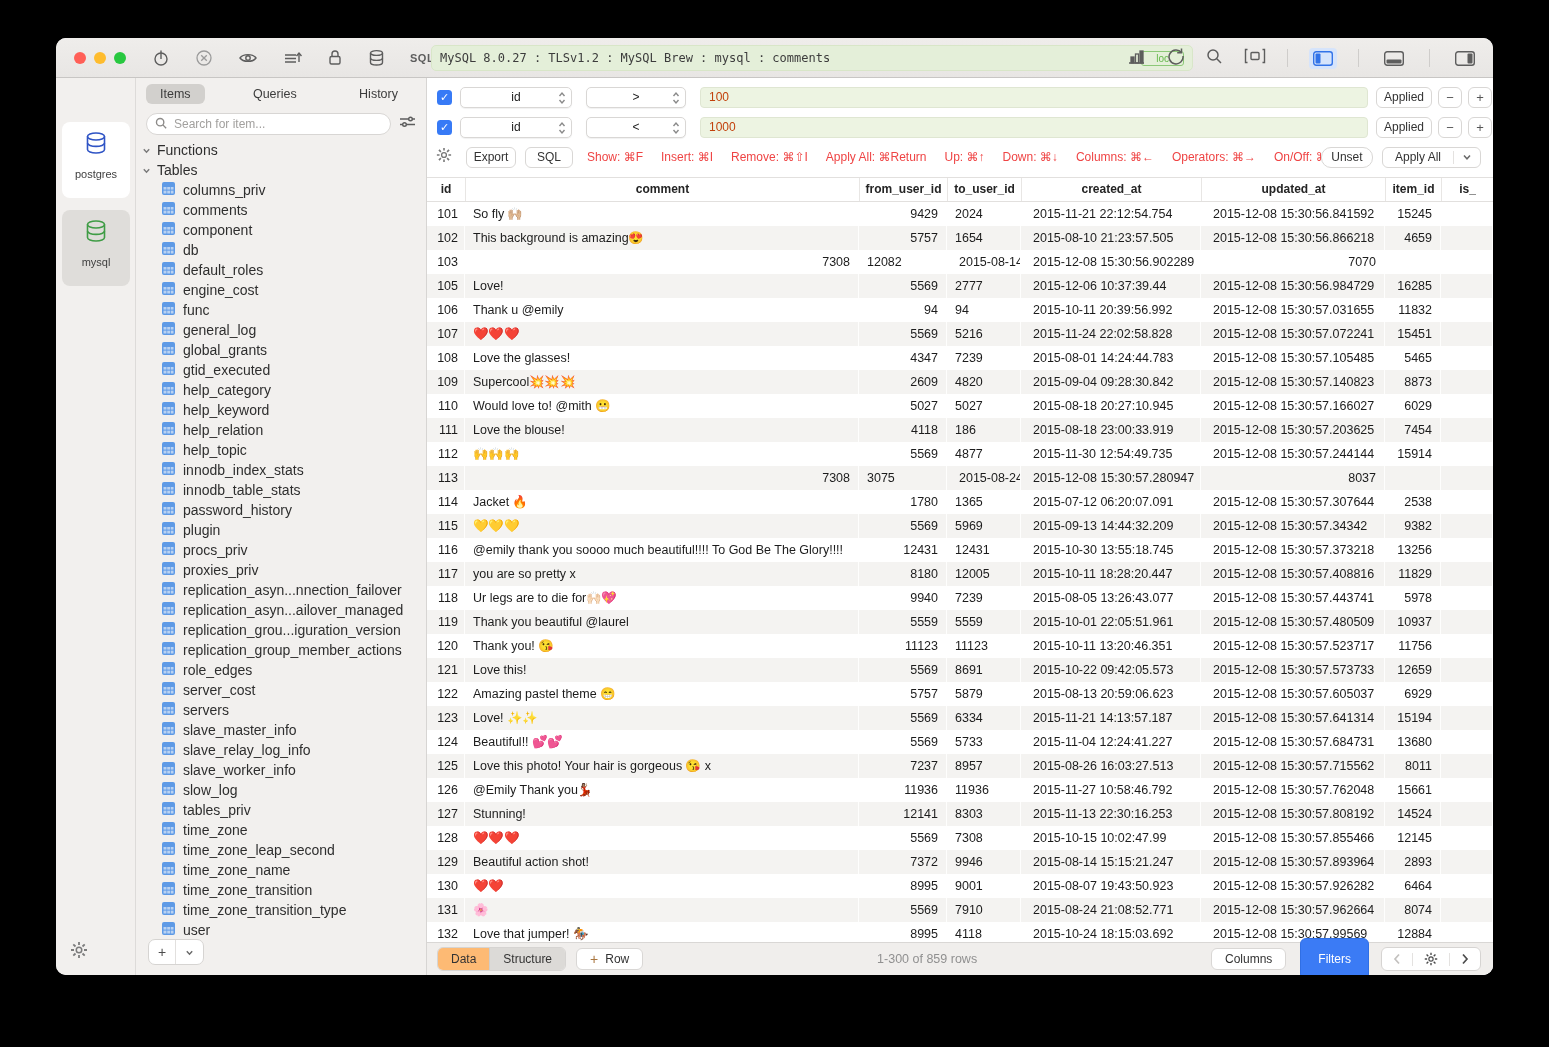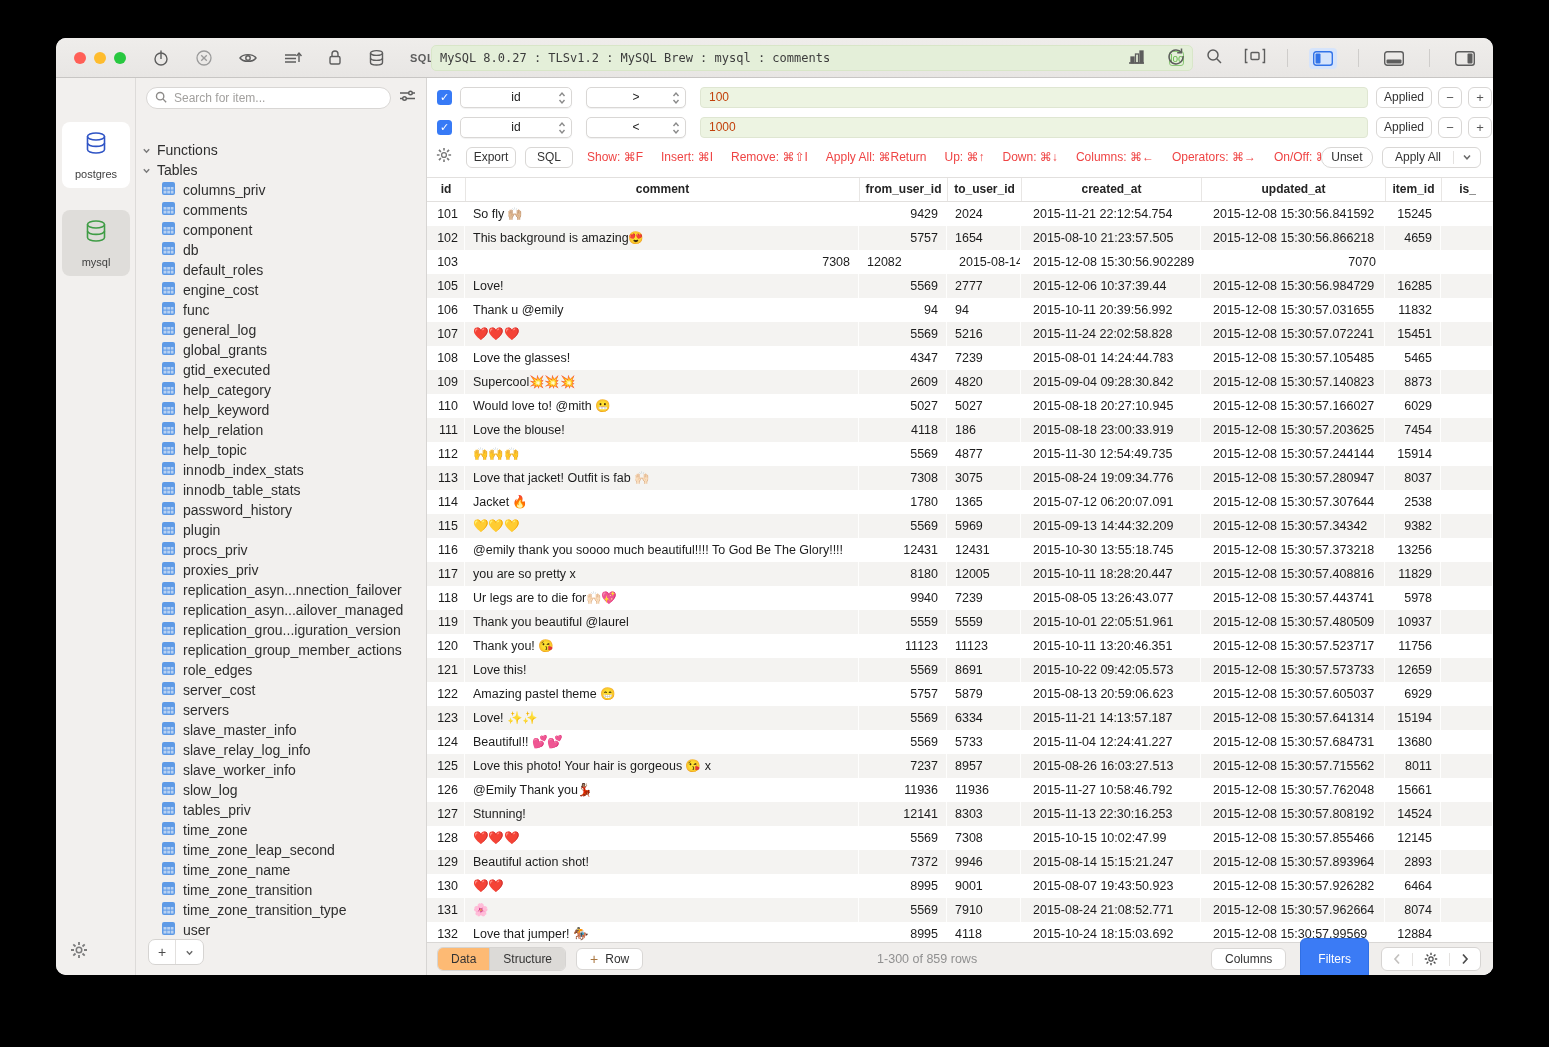--- a/index.html
+++ b/index.html
@@ -7,28 +7,28 @@
   
   .titlebar{position:absolute;left:0;top:0;width:100%;height:40px;background:linear-gradient(#efedeb,#e8e6e4);border-bottom:1px solid #c8c6c4;display:flex;align-items:center;box-sizing:border-box;}
   .traffic{display:flex;gap:8px;margin-left:18px;}
   .light{width:12px;height:12px;border-radius:50%;}
   .light.red{background:#ff5f57;}.light.yellow{background:#febc2e;}.light.green{background:#28c840;}
   .tb-icons{display:flex;align-items:center;gap:25px;margin-left:26px;color:#5d5d5d;}
   .tb-icons svg{display:block;}
   .sql-label{font-size:11px;font-weight:bold;color:#5d5d5d;letter-spacing:.5px;}
   .conn-bar{position:absolute;left:375px;top:7px;width:762px;height:26px;background:#e4efd9;border:1px solid #d8e6c8;border-radius:5px;display:flex;align-items:center;box-sizing:border-box;padding:0 8px;}
   .conn-title{font-family:"DejaVu Sans Mono",monospace;font-size:12px;color:#3c3c3c;flex:1;white-space:nowrap;overflow:hidden;}
-  .loc-badge{font-size:10px;color:#64b84b;border:1px solid #8cc878;border-radius:3px;padding:1px 0;line-height:11px;}
+  .loc-badge{font-size:10px;color:#64b84b;border:1px solid #8cc878;border-radius:3px;padding:1px 14px;line-height:11px;}
   .tb-right{position:absolute;right:14px;top:0;height:40px;display:flex;align-items:center;gap:21px;color:#5d5d5d;}
   .vdiv{width:1px;height:18px;background:#cfcdcb;}
   .panel-btn{display:flex;align-items:center;justify-content:center;border-radius:4px;padding:3px 4px;}
   .panel-btn.active{background:#d6e4fb;}
   
   .sidebar1{position:absolute;left:0;top:40px;width:80px;bottom:0;background:#f2f0ee;border-right:1px solid #dddbd9;box-sizing:border-box;}
-  .conn-item{position:absolute;left:6px;width:68px;border-radius:8px;text-align:center;padding:8px 0 6px;}
+  .conn-item{position:absolute;left:6px;width:68px;border-radius:8px;text-align:center;padding:8px 0 16px;}
   .conn-item .db-ic{display:block;margin:0 auto 4px;}
   .conn-item .conn-label{font-size:11px;color:#3e3e3e;}
   .conn-item.card{background:#fff;}
   .conn-item.selected{background:#dfddda;}
   .sidebar1 .gear-bottom{position:absolute;left:14px;bottom:12px;color:#7c7c7c;}
   
   .sidebar2{position:absolute;left:80px;top:40px;width:291px;bottom:0;background:#f2f0ee;border-right:1px solid #d7d5d3;box-sizing:border-box;}
   .tabs-row{display:flex;align-items:center;justify-content:space-between;padding:6px 14px 0 10px;}
   .tab{font-size:12.5px;color:#3c3c3c;padding:3px 14px;border-radius:6px;}
   .tab.active{background:#d2d0cd;}
@@ -226,20 +226,25 @@
             <line x1="14" y1="9" x2="17" y2="9"></line>
             <line x1="3.3" y1="3.3" x2="5.5" y2="5.5"></line>
             <line x1="12.5" y1="12.5" x2="14.7" y2="14.7"></line>
             <line x1="3.3" y1="14.7" x2="5.5" y2="12.5"></line>
             <line x1="12.5" y1="5.5" x2="14.7" y2="3.3"></line>
           </g>
         </svg></span>
   </div>
 
   <div class="sidebar2">
+    <div class="tabs-row">
+      <span class="tab active">Items</span>
+      <span class="tab">Queries</span>
+      <span class="tab">History</span>
+    </div>
     <div class="search-row">
       <div class="search-box">
         <span><svg width="12" height="12" viewBox="0 0 14 14" fill="none" stroke="#8d8b89" stroke-width="1.6">
               <circle cx="6" cy="6" r="4.3"></circle>
               <line x1="9.2" y1="9.2" x2="13" y2="13"></line>
             </svg></span>
         <input type="text" placeholder="Search for item..." style="">
       </div>
       <span><svg width="17" height="14" viewBox="0 0 17 14" fill="none" stroke="#5d5d5d" stroke-width="1.4">
             <line x1="1" y1="4" x2="16" y2="4"></line>
@@ -1060,21 +1065,20 @@
             <div class="cell c-from">5569</div>
             <div class="cell c-to">4877</div>
             <div class="cell c-created">2015-11-30 12:54:49.735</div>
             <div class="cell c-updated">2015-12-08 15:30:57.244144</div>
             <div class="cell c-item">15914</div>
             <div class="cell"></div>
           </div>
 
           <div class="row">
             <div class="cell c-id">113</div>
-            <div class="cell c-comment">Love that jacket! Outfit is fab 🙌🏻</div>
             <div class="cell c-from">7308</div>
             <div class="cell c-to">3075</div>
             <div class="cell c-created">2015-08-24 19:09:34.776</div>
             <div class="cell c-updated">2015-12-08 15:30:57.280947</div>
             <div class="cell c-item">8037</div>
             <div class="cell"></div>
           </div>
 
           <div class="row">
             <div class="cell c-id">114</div>

